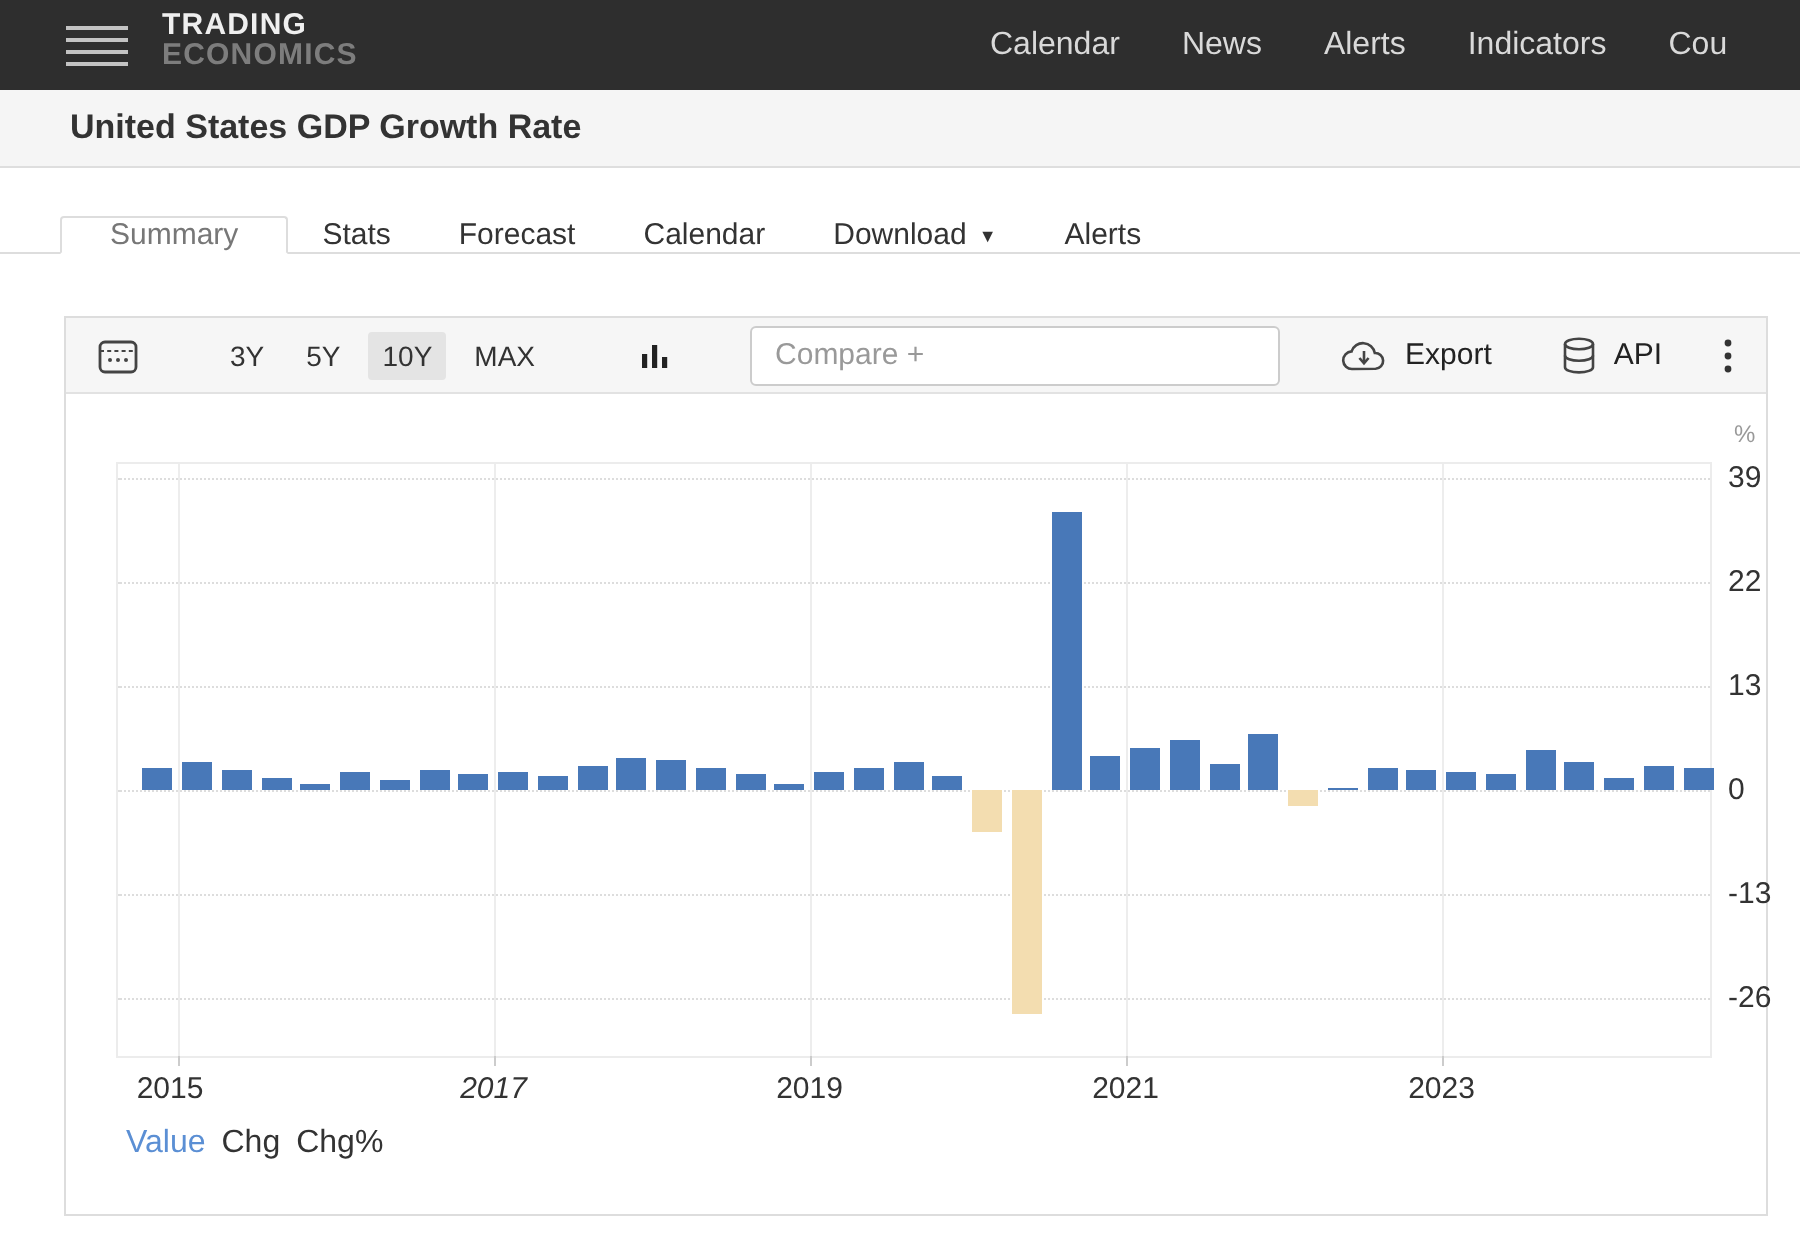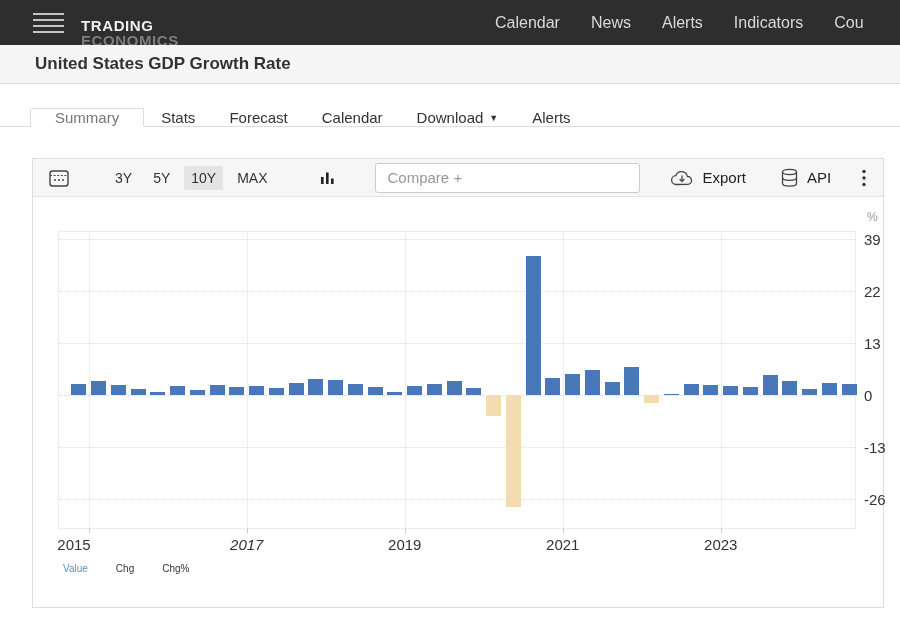--- a/index.html
+++ b/index.html
@@ -4,21 +4,21 @@
 <style>
   * { box-sizing: border-box; margin: 0; padding: 0; }
   html,body { width: 900px; height: 625px; overflow: hidden; background: #fff;
               font-family: "Liberation Sans", sans-serif; }
 
   
   .navbar { position: absolute; left:0; top:0; width:900px; height:45px;
             background:#2e2e2e; overflow:hidden; }
   .hamburger { position:absolute; left:33px; top:13px; width:31px; cursor:pointer; }
   .hamburger div { height:2px; background:#c3c3c3; margin-bottom:4px; }
-  .logo { position:absolute; left:81px; top:18px; line-height:15px;
+  .logo { position:absolute; left:81px; top:5px; line-height:15px;
           font-weight:bold; font-size:15px; letter-spacing:0.6px; }
   .logo .l1 { color:#efefef; }
   .logo .l2 { color:#7d7d7d; }
   .nav-links { position:absolute; left:495px; top:0; height:45px;
                display:flex; align-items:center; gap:31px; white-space:nowrap; }
   .nav-links span { color:#d9d9d9; font-size:16px; cursor:pointer; }
 
   
   .titlebar { position:absolute; left:0; top:45px; width:900px; height:39px;
               background:#f5f5f5; border-bottom:1px solid #dedede; }
@@ -77,21 +77,21 @@
           color:#333; transform:translateY(-50%); white-space:nowrap; }
   .yunit { position:absolute; left:100%; margin-left:12px; top:-15px;
            transform:translateY(-50%); font-size:12px; color:#999; }
   .xlab { position:absolute; top:100%; margin-top:8px; font-size:15px;
           color:#333; transform:translateX(-50%); white-space:nowrap; }
 
   
   .card-footer { position:absolute; left:30px; right:38px; top:404px;
                  display:flex; justify-content:space-between; align-items:center; }
   .source { font-size:12px; color:#9a9a9a; }
-  .mode-links { display:flex; gap:28px; font-size:10px;text-align:center; }
+  .mode-links { display:flex; gap:8px; font-size:16px;text-align:center; }
   .mode-links span { color:#333; cursor:pointer; }
   .mode-links span.active { color:#5b8fd4; }
 
   svg { display:block; }
 </style>
 </head>
 <body>
 
 <div class="navbar">
   <div class="hamburger">
@@ -200,21 +200,21 @@
       <span class="ylab" style="top: 111px;">13</span>
       <div class="hgrid" style="top: 163px;"></div>
       <span class="ylab" style="top: 163px;">0</span>
       <div class="hgrid" style="top: 215px;"></div>
       <span class="ylab" style="top: 215px;">-13</span>
       <div class="hgrid" style="top: 267px;"></div>
       <span class="ylab" style="top: 267px;">-26</span>
       <span class="yunit">%</span>
       <div class="vgrid" style="left: 29.75px;"></div>
       <div class="xtick" style="left: 29.75px;"></div>
-      <span class="xlab" style="left: 15px;">2015</span>
+      <span class="xlab" style="left: 26px;">2015</span>
       <div class="vgrid" style="left: 187.75px;"></div>
       <div class="xtick" style="left: 187.75px;"></div>
       <span class="xlab" style="left: 187.75px; font-style: italic;">2017</span>
       <div class="vgrid" style="left: 345.75px;"></div>
       <div class="xtick" style="left: 345.75px;"></div>
       <span class="xlab" style="left: 345.75px;">2019</span>
       <div class="vgrid" style="left: 503.75px;"></div>
       <div class="xtick" style="left: 503.75px;"></div>
       <span class="xlab" style="left: 503.75px;">2021</span>
       <div class="vgrid" style="left: 661.75px;"></div>

